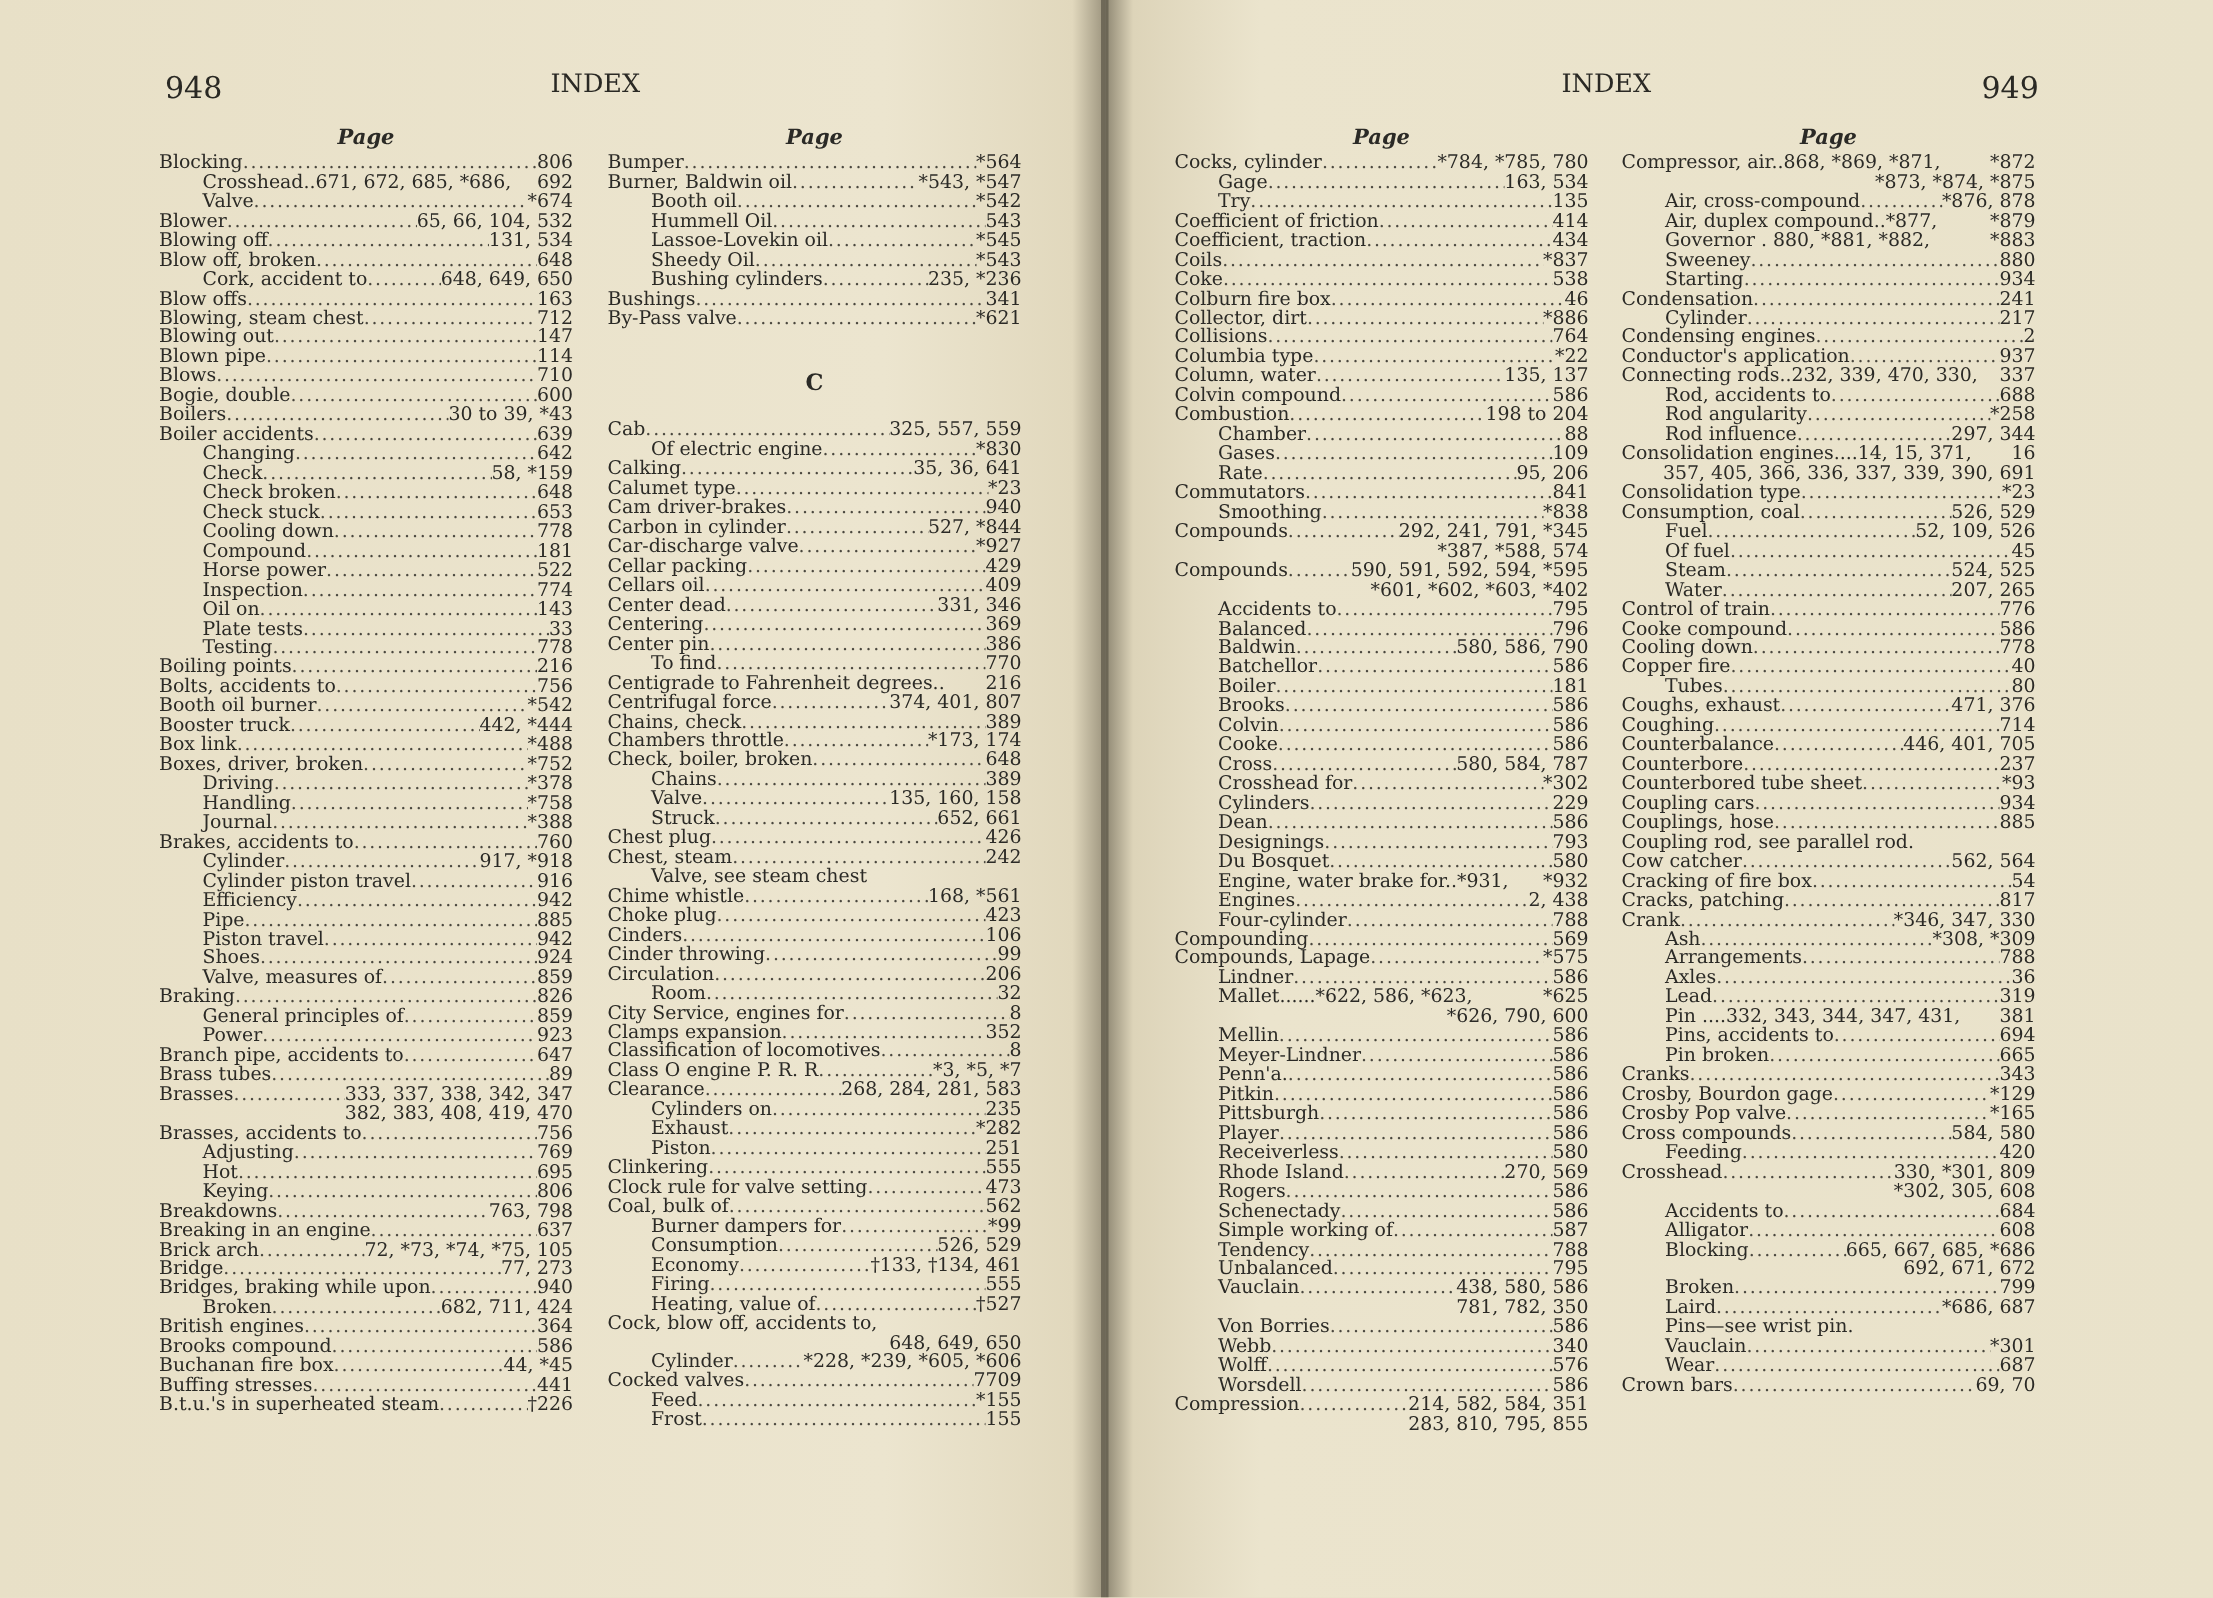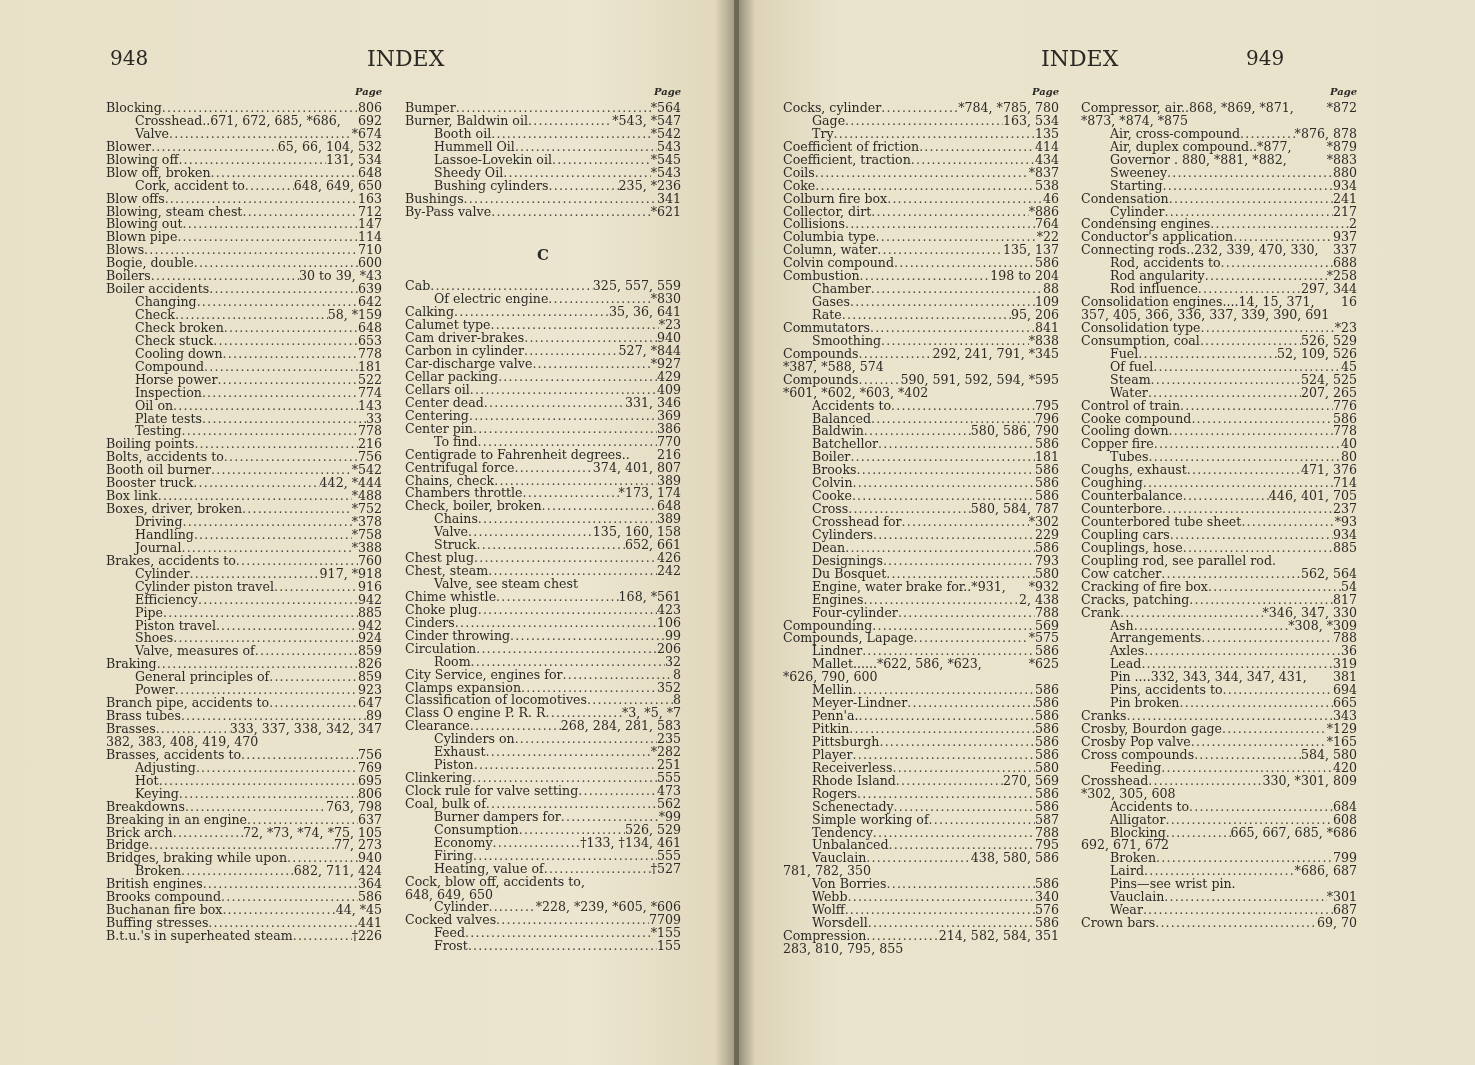--- a/index.html
+++ b/index.html
@@ -10,48 +10,48 @@
     color:#2b2a26;
     position:relative;
   }
   .page {
     position:absolute; top:0; height:1065px;
     background:#ebe4cd;
   }
   .page.left { left:0; width:737px; background:linear-gradient(to right,#e8e0c7 0%,#ece5cf 80%,#e1d8bd 97%,#9b937d 100%); }
   .page.right { left:737px; width:738px; background:linear-gradient(to right,#8f8873 0%,#ddd4b9 2.5%,#ebe4cd 14%,#e9e2ca 100%); }
   .gutter { position:absolute; left:734px; top:0; width:5px; height:1065px; background:#5f594b; opacity:.75; }
-  .running-head { position:absolute; top:46px; font-size:22px; color:#2a2924; }
+  .running-head { position:absolute; top:46px; font-size:17px; color:#2a2924; }
   .folio { font-size:20px; }
   .col {
     position:absolute; top:86px; width:276px;
     font-size:12.6px; line-height:12.95px;
   }
-  .page-label { text-align:right; font-style:italic; font-weight:bold; font-size:10px; height:16px; }
+  .page-label { text-align:center; font-style:italic; font-weight:bold; font-size:14px; height:16px; }
   .row { display:flex; align-items:baseline; white-space:nowrap; height:12.95px; }
   .row .t { flex:0 0 auto; }
   .row .d { flex:1 1 auto; overflow:hidden; color:#4a473e; letter-spacing:1.2px; }
   .row .d::before { content:"...................................................................................................................."; }
   .row .p { flex:0 0 auto; }
-  .row.cont { justify-content:flex-start; }
+  .row.cont { justify-content:flex-end; }
   .row.nodots .d::before { content:""; }
   .row.sub { padding-left:29px; }
   .section-letter { text-align:center; font-weight:bold; font-size:15px; height:38px; line-height:38px; margin-top:18px; margin-bottom:6px; }
 </style>
 </head>
 <body>
 
 <div class="page left"></div>
 <div class="page right"></div>
 <div class="gutter"></div>
 
 <div class="running-head folio" style="left:110px;">948</div>
 <div class="running-head" style="left:367px;">INDEX</div>
 <div class="running-head" style="left:1041px;">INDEX</div>
-<div class="running-head folio" style="left:1246px;">949</div>
+<div class="running-head folio" style="left:1321px;">949</div>
 
 <div class="col" style="left:106px;">
   <div class="page-label">Page</div>
   <div>
       <div class="row">
         <span class="t">Blocking</span>
         <span class="d"></span>
         <span class="p">806</span>
       </div>
       <div class="row sub nodots">

